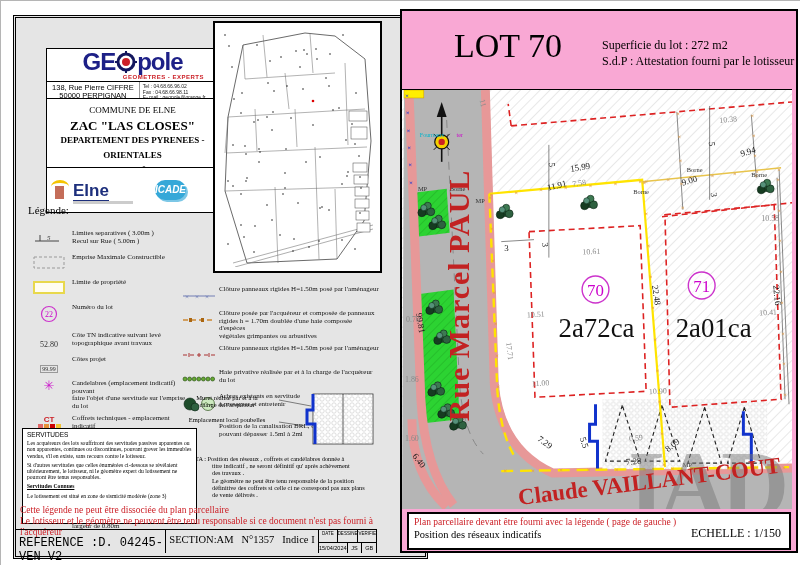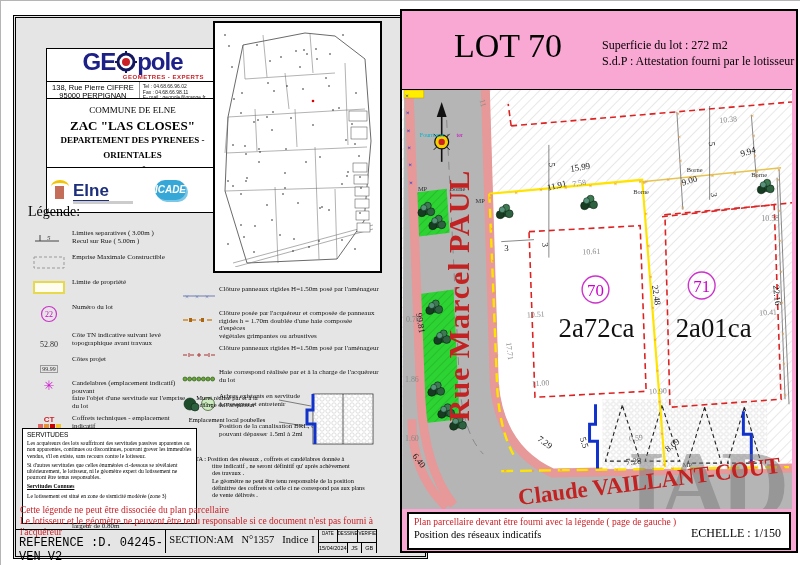--- a/index.html
+++ b/index.html
@@ -26,21 +26,21 @@
   .elneWrap{display:flex;align-items:flex-end;}
   .elneIcon{width:20px;height:20px;position:relative;margin-right:2px;}
   .elneArc{position:absolute;left:0;top:0;width:18px;height:10px;border-top:3px solid #f5c400;border-radius:50% 50% 0 0;}
   .elneTower{position:absolute;left:4px;top:6px;width:9px;height:13px;background:#b5482f;opacity:.8;}
   .elneTxt{font-family:"Liberation Sans",sans-serif;font-weight:bold;font-size:17px;color:#1d2f7c;border-bottom:2px solid #1d2f7c;line-height:16px;}
   .elneTag{width:60px;height:3px;background:#ccc;position:absolute;margin-top:1px;}
   .icade{width:44px;height:20px;border-radius:10px;background:#35a8d8;color:#fff;font-family:"Liberation Sans",sans-serif;font-style:italic;font-weight:bold;font-size:10px;text-align:center;line-height:20px;box-shadow:2px 2px 0 #7cc7e6;}
   .nexity{width:30px;height:30px;border-radius:50%;background:#c8193c;color:#fff;font-family:"Liberation Sans",sans-serif;font-size:8px;text-align:center;line-height:30px;}
   #mapBox{left:197px;top:3px;width:165px;height:248px;border:2px solid #000;}
   
-  #legendTitle{position:absolute;left:12px;top:186px;font-size:14px;}
+  #legendTitle{position:absolute;left:12px;top:186px;font-size:11px;}
   #legendL{position:absolute;left:10px;top:212px;width:160px;}
   #legendR{position:absolute;left:163px;top:268px;width:200px;}
   .lrow{display:flex;margin-bottom:5px;align-items:flex-start;}
   .lic{width:46px;flex:none;text-align:center;padding-top:1px;}
   .lic2{width:40px;flex:none;text-align:center;padding-top:1px;}
   .ltx{font-size:7px;line-height:7.5px;color:#111;}
   .lval{font-size:8px;color:#333;}
   .lvalbox{font-size:6px;border:.5px solid #999;display:inline-block;padding:0 1px;color:#333;}
   .star{color:#cc22cc;font-size:13px;line-height:10px;}
   .ctt{color:#cc2027;font-weight:bold;font-size:8px;font-family:"Liberation Sans",sans-serif;line-height:7px;}
@@ -94,21 +94,21 @@
           <circle cx="11" cy="11" r="8" fill="none" stroke="#14175e" stroke-width="3"></circle>
           <circle cx="11" cy="11" r="4" fill="#cc2027"></circle>
           <path d="M11,0 V4 M11,18 V22 M0,11 H4 M18,11 H22" stroke="#14175e" stroke-width="2"></path>
         </svg>
         <span class="ge">pole</span>
       </div>
       <div id="logoSub">GEOMETRES - EXPERTS</div>
       <div id="addr">
         <div id="addrL">
           <div>138, Rue Pierre CIFFRE</div>
-          <div>95000  PERPIGNAN</div>
+          <div>50000  PERPIGNAN</div>
         </div>
         <div id="addrR">
           <div>Tel : 04.68.66.96.02</div>
           <div>Fax : 04.68.66.98.11</div>
           <div>E- mail : geopole@orange.fr</div>
         </div>
       </div>
     </div>
 
     <div id="communeBox" class="box">
@@ -362,21 +362,21 @@
           <div class="lic2"><svg width="36" height="10">
               <circle cx="4" cy="5" r="2" fill="#66aa33" stroke="#224411" stroke-width="0.6"></circle>
               <circle cx="8.6" cy="5" r="2" fill="#66aa33" stroke="#224411" stroke-width="0.6"></circle>
               <circle cx="13.2" cy="5" r="2" fill="#66aa33" stroke="#224411" stroke-width="0.6"></circle>
               <circle cx="17.799999999999997" cy="5" r="2" fill="#66aa33" stroke="#224411" stroke-width="0.6"></circle>
               <circle cx="22.4" cy="5" r="2" fill="#66aa33" stroke="#224411" stroke-width="0.6"></circle>
               <circle cx="27" cy="5" r="2" fill="#66aa33" stroke="#224411" stroke-width="0.6"></circle>
               <circle cx="31.599999999999998" cy="5" r="2" fill="#66aa33" stroke="#224411" stroke-width="0.6"></circle>
             </svg></div>
           <div class="ltx">
-            <div>Haie correspond réalisée par et à la charge de l'acquéreur du lot</div>
+            <div>Haie privative réalisée par et à la charge de l'acquéreur du lot</div>
           </div>
         </div>
         <div class="lrow">
           <div class="lic2"><svg width="36" height="20">
               <circle cx="9" cy="10" r="6" fill="#1e4d2b" stroke="#0a2212" stroke-width="0.6"></circle>
               <circle cx="14" cy="13" r="4" fill="#2e6140" stroke="#0a2212" stroke-width="0.6"></circle>
               <circle cx="27" cy="10" r="6.5" fill="#cdeac0" stroke="#446633" stroke-width="0.8"></circle>
               <path d="M23,10 q2,-3 4,0 q2,3 4,0" stroke="#446633" fill="none" stroke-width="0.7"></path>
             </svg></div>
           <div class="ltx">

